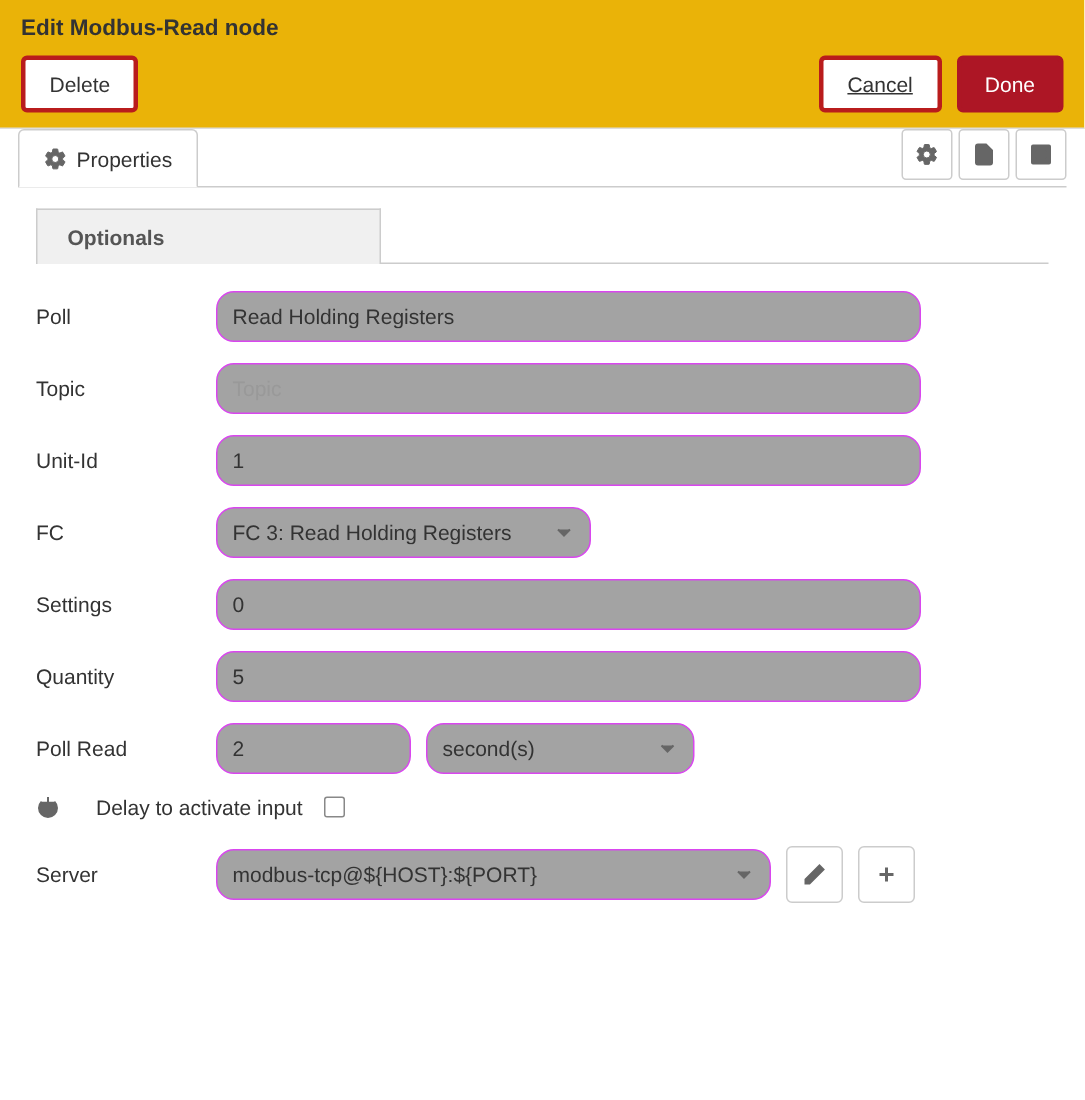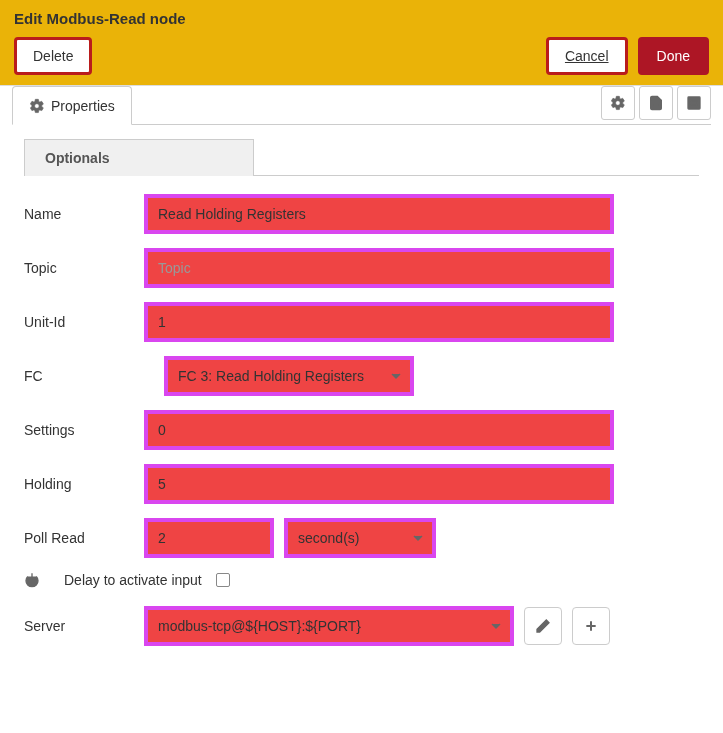--- a/index.html
+++ b/index.html
@@ -20,28 +20,28 @@
   .icon-svg { width:16px; height:16px; fill:#666; stroke:#666; }
 
   .form-area { padding: 14px 24px; }
   .sub-tabs { display:flex; border-bottom: 1px solid #ccc; margin-bottom: 18px;}
   .sub-tab { padding: 10px 20px; font-size: 14px; border:1px solid #ccc; border-bottom:none; margin-bottom:-1px; width: 230px; text-align:left; cursor:pointer;font-weight:bold;}
   .sub-tab.active { background:#fff; border-bottom:1px solid #fff; font-weight:bold;}
   .sub-tab.inactive { background:#f0f0f0; color:#555;}
   .row { display:flex; align-items:center; margin-bottom: 14px;}
   .lbl { width: 120px; font-size: 14px; color:#333; flex-shrink:0;}
   .field { flex:0 0 470px; }
-  .input, .select { width: 100%; padding: 8px 10px; font-size:14px; border:4px solid #d946ef; border-radius:0; background:#ef4444; color:#333;}
+  .input, .select { width: 100%; padding: 8px 10px; font-size:14px; border:1px solid #d946ef; border-radius:12px; background:#a3a3a3; color:#333;}
   .input::placeholder { color:#999; }
   .select-wrap { position:relative; }
   .select { appearance:none; padding-right:30px;}
   .chev { position:absolute; right:10px; top:50%; transform:translateY(-50%); pointer-events:none;}
-  .row-fc .field { flex: 0 0 250px; margin-left: 20px; }
+  .row-fc .field { flex: 0 0 250px; }
   .row-poll .poll-num { width: 130px; margin-right:10px;}
-  .row-poll .poll-unit-wrap { width: 152px; position:relative;}
+  .row-poll .poll-unit-wrap { width: 179px; position:relative;}
   .row-server .server-wrap { flex:0 0 370px; position:relative;}
   .row-server .mini-btn { width:38px; height:38px; display:flex; align-items:center; justify-content:center; border:1px solid #ccc; border-radius:4px; background:#fff; margin-left:10px; cursor:pointer;}
   .delay-row { display:flex; align-items:center; gap: 14px; margin: 10px 0 18px 0; font-size:14px; color:#333;}
   .delay-lbl { display:flex; align-items:center; gap:24px;}
   .checkbox { width:14px; height:14px; border:1px solid #888; border-radius:2px; cursor:pointer;}
 </style>
 </head>
 <body>
 
 <div class="header">
@@ -83,21 +83,21 @@
       </svg>
   </div>
 </div>
 
 <div class="form-area">
   <div class="sub-tabs">
     <div class="sub-tab inactive">Optionals</div>
   </div>
 
   <div class="row">
-    <div class="lbl">Name</div>
+    <div class="lbl">Poll</div>
     <div class="field"><input class="input" value="Read Holding Registers" style=""></div>
   </div>
 
   <div class="row">
     <div class="lbl">Topic</div>
     <div class="field"><input class="input" placeholder="Topic" style=""></div>
   </div>
 
   <div class="row">
     <div class="lbl">Unit-Id</div>
@@ -113,21 +113,21 @@
         </svg>
     </div>
   </div>
 
   <div class="row">
     <div class="lbl">Settings</div>
     <div class="field"><input class="input" value="0" style=""></div>
   </div>
 
   <div class="row">
-    <div class="lbl">Holding</div>
+    <div class="lbl">Quantity</div>
     <div class="field"><input class="input" value="5" style=""></div>
   </div>
 
   <div class="row row-poll">
     <div class="lbl">Poll Read</div>
     <input class="input poll-num" value="2" style="">
     <div class="poll-unit-wrap">
       <select class="select"><option>second(s)</option></select>
       <svg class="chev icon-svg" viewBox="0 0 24 24" fill="none" stroke-width="2">
           <polyline points="6 9 12 15 18 9"></polyline>

